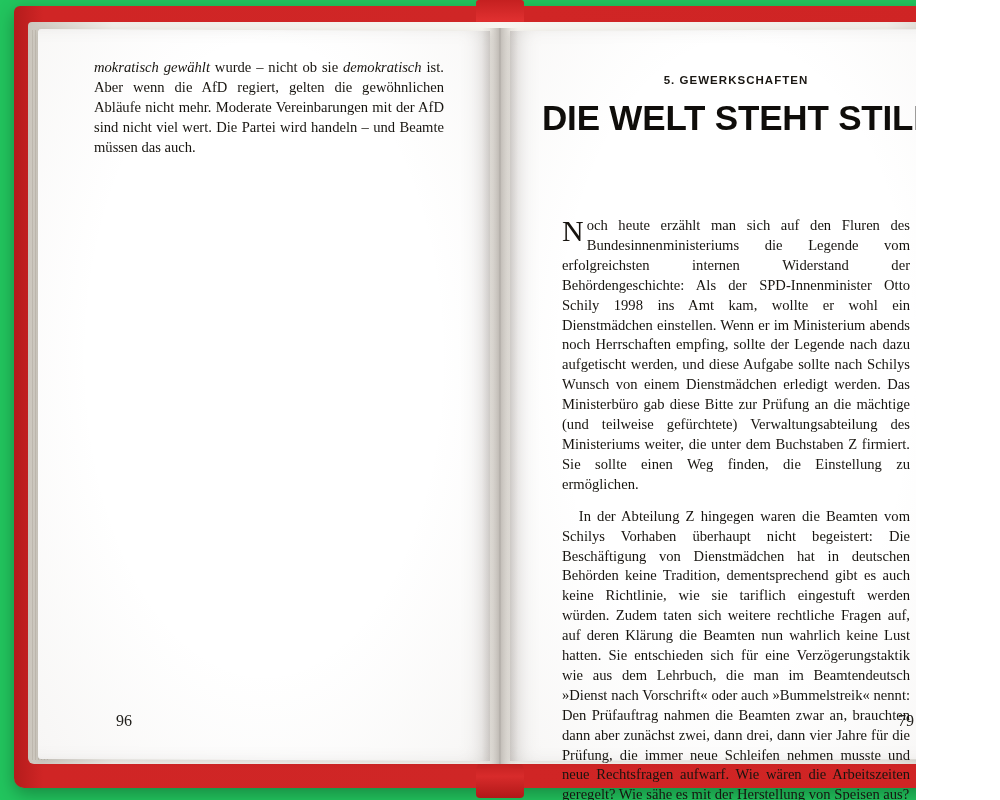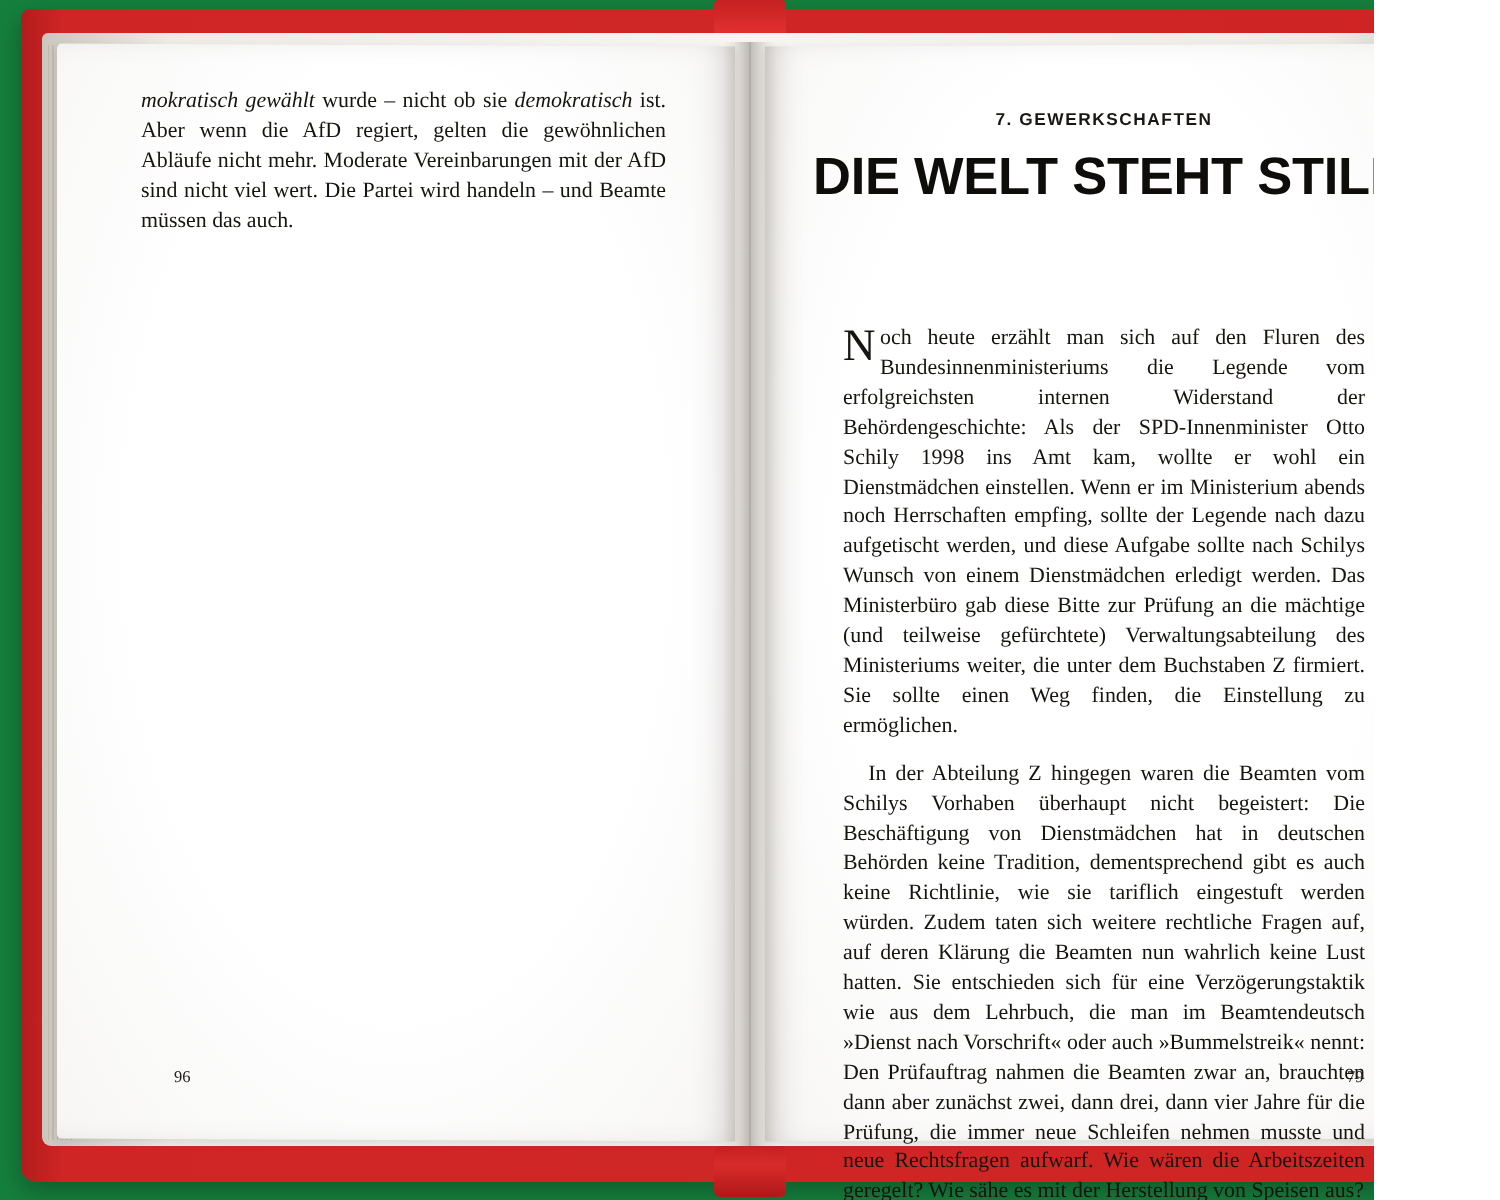--- a/index.html
+++ b/index.html
@@ -7,21 +7,21 @@
     margin: 0; padding: 0;
     width: 1000px; height: 800px;
     background: #ffffff;
     font-family: "Liberation Serif", serif;
   }
 
   #stage {
     position: relative;
     width: 916px;
     height: 800px;
-    background: #15803d;
+    background: #22c55e;
     overflow: hidden;
   }
 
   
   .book {
     position: absolute;
     left: 14px;
     top: 6px;
     width: 972px;
     height: 782px;
@@ -165,21 +165,21 @@
     font-size: 30px;
     line-height: 0.86;
     padding: 2px 3px 0 0;
     font-weight: 400;
   }
 
   
   .folio {
     position: absolute;
     font-family: "Liberation Serif", serif;
-    font-size: 11px;
+    font-size: 16px;
     color: #22201c;
   }
   .folio-left  { left: 102px;  top: 706px; }
   .folio-right { left: 884px;  top: 706px; }
 
   
   .paper-tint {
     position: absolute; inset: 0;
     background: radial-gradient(ellipse at 50% 45%,
       rgba(255,255,255,0) 55%, rgba(140,126,110,0.07) 100%);
@@ -212,21 +212,21 @@
     </div>
 
     <div class="gutter"></div>
 
     <div class="text-col col-left">
       <p class="para">
         <em>mokratisch gewählt</em> wurde – nicht ob sie <em>demokratisch</em> ist. Aber wenn die AfD regiert, gelten die gewöhnlichen Abläufe nicht mehr. Moderate Vereinbarungen mit der AfD sind nicht viel wert. Die Partei wird handeln – und Beamte müssen das auch.
       </p>
     </div>
 
-    <div class="chapter-kicker">7. GEWERKSCHAFTEN</div>
+    <div class="chapter-kicker">5. GEWERKSCHAFTEN</div>
     <div class="chapter-title">DIE WELT STEHT STILL</div>
 
     <div class="text-col col-right">
       <p class="para dropcap">Noch heute erzählt man sich auf den Fluren des Bundesinnenministeriums die Legende vom erfolgreichsten internen Widerstand der Behördengeschichte: Als der SPD-Innenminister Otto Schily 1998 ins Amt kam, wollte er wohl ein Dienstmädchen einstellen. Wenn er im Ministerium abends noch Herrschaften empfing, sollte der Legende nach dazu aufgetischt werden, und diese Aufgabe sollte nach Schilys Wunsch von einem Dienstmädchen erledigt werden. Das Ministerbüro gab diese Bitte zur Prüfung an die mächtige (und teilweise gefürchtete) Verwaltungsabteilung des Ministeriums weiter, die unter dem Buchstaben Z firmiert. Sie sollte einen Weg finden, die Einstellung zu ermöglichen.</p>
       <p class="para indent">In der Abteilung Z hingegen waren die Beamten vom Schilys Vorhaben überhaupt nicht begeistert: Die Beschäftigung von Dienstmädchen hat in deutschen Behörden keine Tradition, dementsprechend gibt es auch keine Richtlinie, wie sie tariflich eingestuft werden würden. Zudem taten sich weitere rechtliche Fragen auf, auf deren Klärung die Beamten nun wahrlich keine Lust hatten. Sie entschieden sich für eine Verzögerungstaktik wie aus dem Lehrbuch, die man im Beamtendeutsch »Dienst nach Vorschrift« oder auch »Bummelstreik« nennt: Den Prüfauftrag nahmen die Beamten zwar an, brauchten dann aber zunächst zwei, dann drei, dann vier Jahre für die Prüfung, die immer neue Schleifen nehmen musste und neue Rechtsfragen aufwarf. Wie wären die Arbeitszeiten geregelt? Wie sähe es mit der Herstellung von Speisen aus?</p>
     </div>
 
     <div class="folio folio-left">96</div>
     <div class="folio folio-right">79</div>
 

